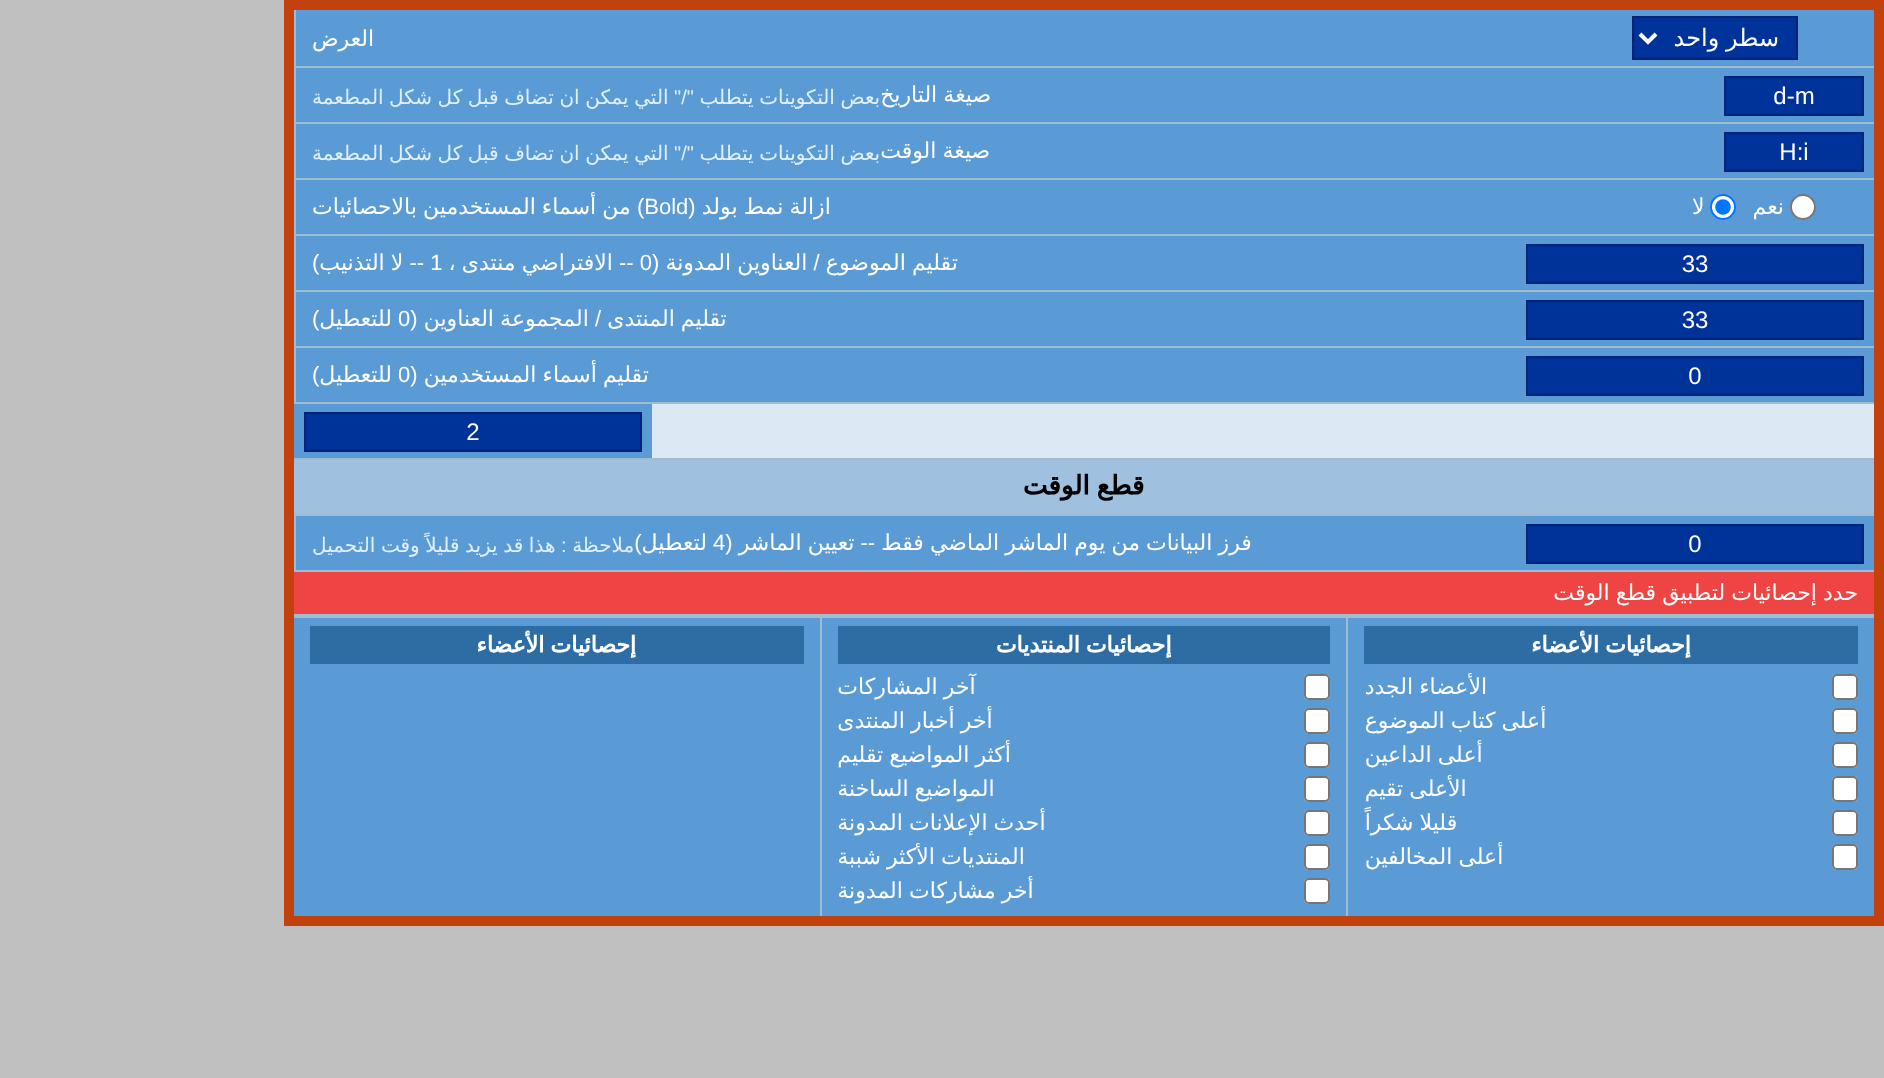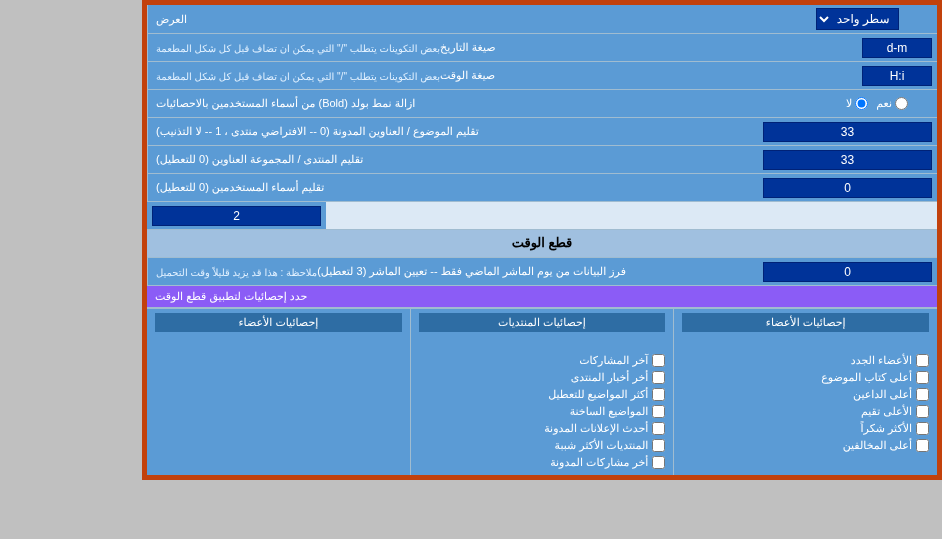--- a/index.html
+++ b/index.html
@@ -101,46 +101,47 @@
       width: 100%;
       border-top: 1px solid #a0bcd0;
     }
     .checkbox-col {
       flex: 1;
       padding: 4px 8px;
       border-left: 1px solid #a0bcd0;
     }
     .checkbox-col:last-child { border-left: none; }
     .checkbox-col .col-header {
-      font-weight: normal;
+      font-weight: bold;
       color: #fff;
       background: #2e6da4;
       text-align: center;
       padding: 3px;
-      margin-bottom: 20px;
+      margin-bottom: 3px;
       font-size: 11px;
     }
     .checkbox-item {
       display: flex;
       align-items: center;
       color: #fff;
       font-size: 11px;
       padding: 2px 0;
       direction: rtl;
-      gap: 4px;
+      gap: 16px;
+      justify-content: space-between;
     }
     .checkbox-item input[type="checkbox"] {
       margin: 0;
     }
     .limit-row {
-      background: #8b5cf6;
+      background: #ef4444;
       color: #fff;
       padding: 4px 8px;
       font-size: 11px;
-      text-align: left;
+      text-align: right;
       direction: rtl;
       border-bottom: 1px solid #a0bcd0;
     }
     .wide-label {
       flex: 2;
     }
     .narrow-input {
       min-width: 80px;
       max-width: 80px;
     }
@@ -227,21 +228,21 @@
       <input type="text" value="2" style="">
     </div>
   </div>
 
   <div class="row section-row">
     <div class="section-title">قطع الوقت</div>
   </div>
 
   <div class="row">
     <div class="label-cell wide-label">
-      <span>فرز البيانات من يوم الماشر الماضي فقط -- تعيين الماشر (3 لتعطيل)</span>
+      <span>فرز البيانات من يوم الماشر الماضي فقط -- تعيين الماشر (4 لتعطيل)</span>
       <br>
       <span class="note-text">ملاحظة : هذا قد يزيد قليلاً وقت التحميل</span>
     </div>
     <div class="input-cell">
       <input type="text" value="0" style="">
     </div>
   </div>
 
   <div class="limit-row">
     <span>حدد إحصائيات لتطبيق قطع الوقت</span>
@@ -262,41 +263,41 @@
       <div class="checkbox-item">
         <input type="checkbox" style=""> 
           <span>أعلى الداعين</span>
       </div>
       <div class="checkbox-item">
         <input type="checkbox" style=""> 
           <span>الأعلى تقيم</span>
       </div>
       <div class="checkbox-item">
         <input type="checkbox" style=""> 
-          <span>الأكثر شكراً</span>
+          <span>قليلا شكراً</span>
       </div>
       <div class="checkbox-item">
         <input type="checkbox" style=""> 
           <span>أعلى المخالفين</span>
       </div>
     </div>
 
     <div class="checkbox-col" style="background:#5b9bd5;">
       <div class="col-header">إحصائيات المنتديات</div>
       <div class="checkbox-item">
         <input type="checkbox" style=""> 
           <span>آخر المشاركات</span>
       </div>
       <div class="checkbox-item">
         <input type="checkbox" style=""> 
           <span>أخر أخبار المنتدى</span>
       </div>
       <div class="checkbox-item">
         <input type="checkbox" style=""> 
-          <span>أكثر المواضيع للتعطيل</span>
+          <span>أكثر المواضيع تقليم</span>
       </div>
       <div class="checkbox-item">
         <input type="checkbox" style=""> 
           <span>المواضيع الساخنة</span>
       </div>
       <div class="checkbox-item">
         <input type="checkbox" style=""> 
           <span>أحدث الإعلانات المدونة</span>
       </div>
       <div class="checkbox-item">

